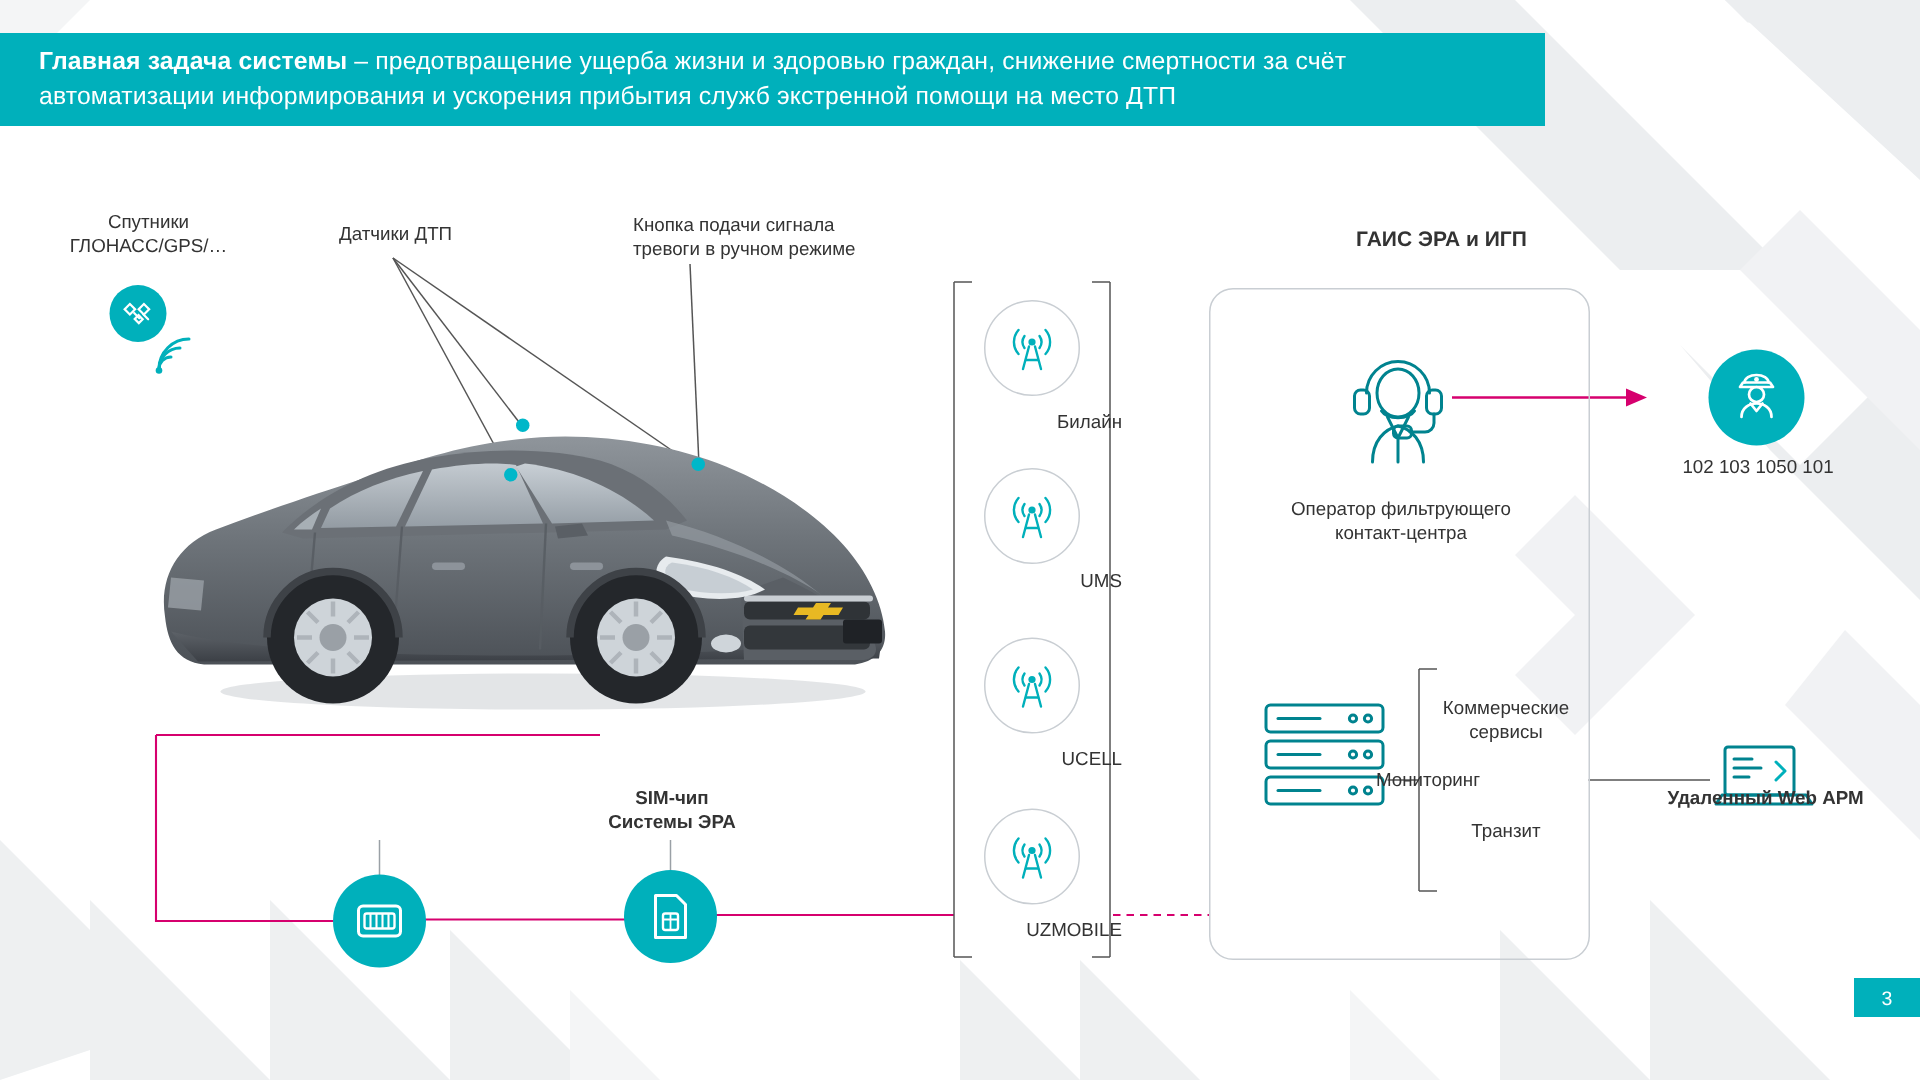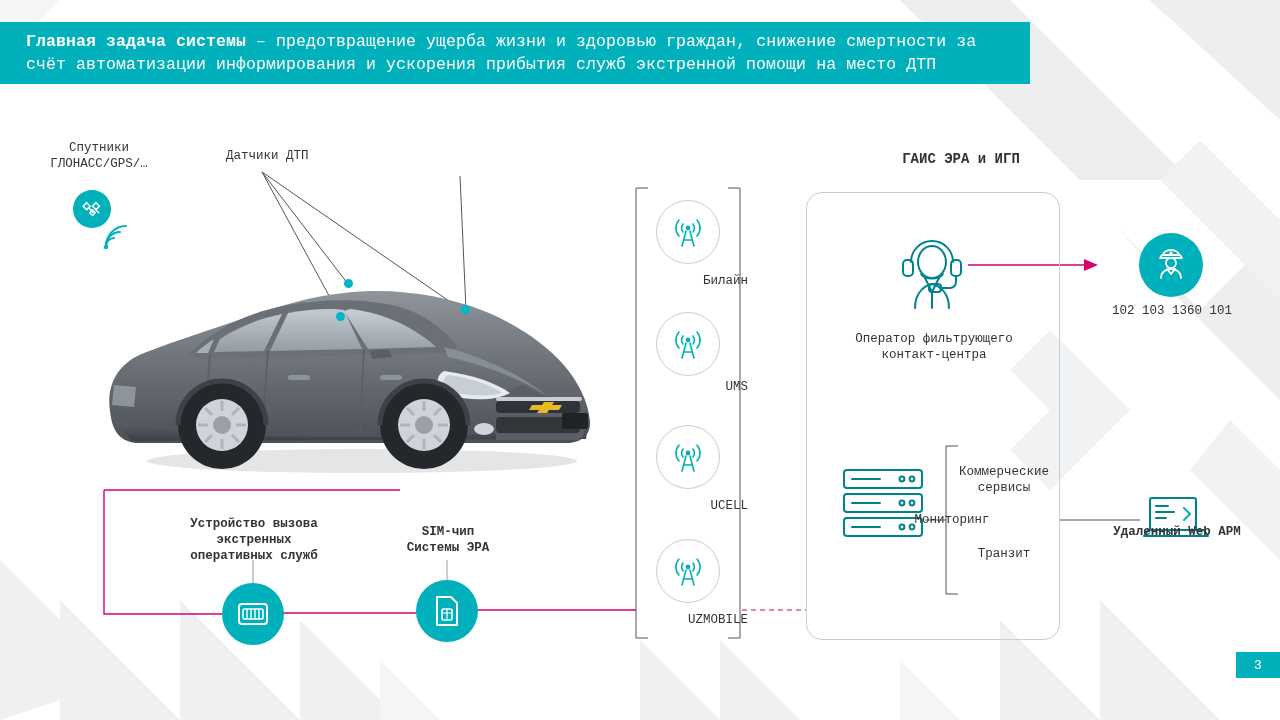--- a/index.html
+++ b/index.html
@@ -13,21 +13,20 @@
     background: #ffffff;
     font-family: "Liberation Sans", sans-serif;
     color: #333333;
     position: relative;
   }
   .slide {
     position: absolute;
     inset: 0;
     background: #fdba74;
     overflow: hidden;
-    font-family: Liberation Mono, monospace;
   }
   
   .bg-deco {
     position: absolute;
     inset: 0;
     pointer-events: none;
     z-index: 0;
   }
   
   .header-banner {
@@ -260,20 +259,24 @@
     <g fill="none" stroke="#00b0bb" stroke-width="2" stroke-linecap="round">
       <path d="M6,24 a8,8 0 0 1 8,-8"></path>
       <path d="M6,24 a14,14 0 0 1 14,-14"></path>
       <path d="M6,24 a20,20 0 0 1 20,-20"></path>
     </g>
     <circle cx="6" cy="25" r="2.2" fill="#00b0bb"></circle>
   </svg>
 
   <div class="label" style="left:226px; top:148px; width:120px;">
     <span>Датчики ДТП</span>
+  </div>
+  <div class="label" style="left:422px; top:142px; width:180px;">
+    <div>Кнопка подачи сигнала</div>
+    <div>тревоги в ручном режиме</div>
   </div>
 
   <div class="car-wrap">
     <svg viewBox="0 0 520 250" width="520" height="250">
       <defs>
         <linearGradient id="bodyg" x1="0" y1="0" x2="0" y2="1">
           <stop offset="0%" stop-color="#8f959b"></stop>
           <stop offset="45%" stop-color="#6e747a"></stop>
           <stop offset="100%" stop-color="#4c5157"></stop>
         </linearGradient>
@@ -369,25 +372,20 @@
       <path d="M288,190 a44,44 0 0 1 88,0" fill="none" stroke="#3e4247" stroke-width="5"></path>
 
       <path d="M22,150 l22,2 l-2,20 l-22,-2 Z" fill="#9aa0a6" opacity="0.8"></path>
     </svg>
   </div>
 
   <div class="dot-marker" style="left:344px; top:279px;"></div>
   <div class="dot-marker" style="left:336px; top:312px;"></div>
   <div class="dot-marker" style="left:461px; top:305px;"></div>
 
-  <div class="label center label-bold" style="left:166px; top:516px; width:176px;">
-    <div>Устройство  вызова</div>
-    <div>экстренных</div>
-    <div>оперативных служб</div>
-  </div>
   <div class="circle" style="left:222px; top:583px; width:62px; height:62px;">
     <svg width="32" height="26" viewBox="0 0 32 26">
       <rect x="2" y="3" width="28" height="20" rx="3" fill="none" stroke="#ffffff" stroke-width="2"></rect>
       <rect x="6" y="8" width="20" height="10" rx="1.5" fill="none" stroke="#ffffff" stroke-width="1.6"></rect>
       <g stroke="#ffffff" stroke-width="1.4">
         <path d="M10,8 L10,18"></path>
           <path d="M14,8 L14,18"></path>
           <path d="M18,8 L18,18"></path>
           <path d="M22,8 L22,18"></path>
       </g>
@@ -521,21 +519,21 @@
       <g fill="none" stroke="#ffffff" stroke-width="1.8" stroke-linejoin="round" stroke-linecap="round">
         <path d="M7,11 h22 l-2,-3 h-18 Z"></path>
         <path d="M10,8 a8,5 0 0 1 16,0"></path>
         <circle cx="18" cy="6" r="1.6" fill="#ffffff" stroke="none"></circle>
         <circle cx="18" cy="16" r="5"></circle>
         <path d="M8,31 c0,-6 5,-9 10,-9 c5,0 10,3 10,9"></path>
         <path d="M14,22 L18,27 L22,22"></path>
       </g>
     </svg>
   </div>
-  <div class="label center" style="left:1100px; top:303px; width:144px;">102  103  1360  101</div>
+  <div class="label center" style="left:1100px; top:303px; width:144px;">102  103  1050  101</div>
 
   <svg style="position:absolute; left:1140px; top:492px; width:72px; height:54px; z-index:5;" viewBox="0 0 72 54">
     <g fill="none" stroke="#00838f" stroke-width="2" stroke-linejoin="round" stroke-linecap="round">
       <rect x="10" y="6" width="46" height="32" rx="2"></rect>
       <path d="M4,44 h64 l-4,-6 h-56 Z"></path>
       <path d="M16,14 h12 M16,20 h18 M16,26 h10"></path>
       <path d="M44,16 L50,22 L44,28" stroke="#00b0bb"></path>
       <path d="M40,16 L36,22 L40,28" stroke="#00b0bb" opacity="0"></path>
     </g>
   </svg>

